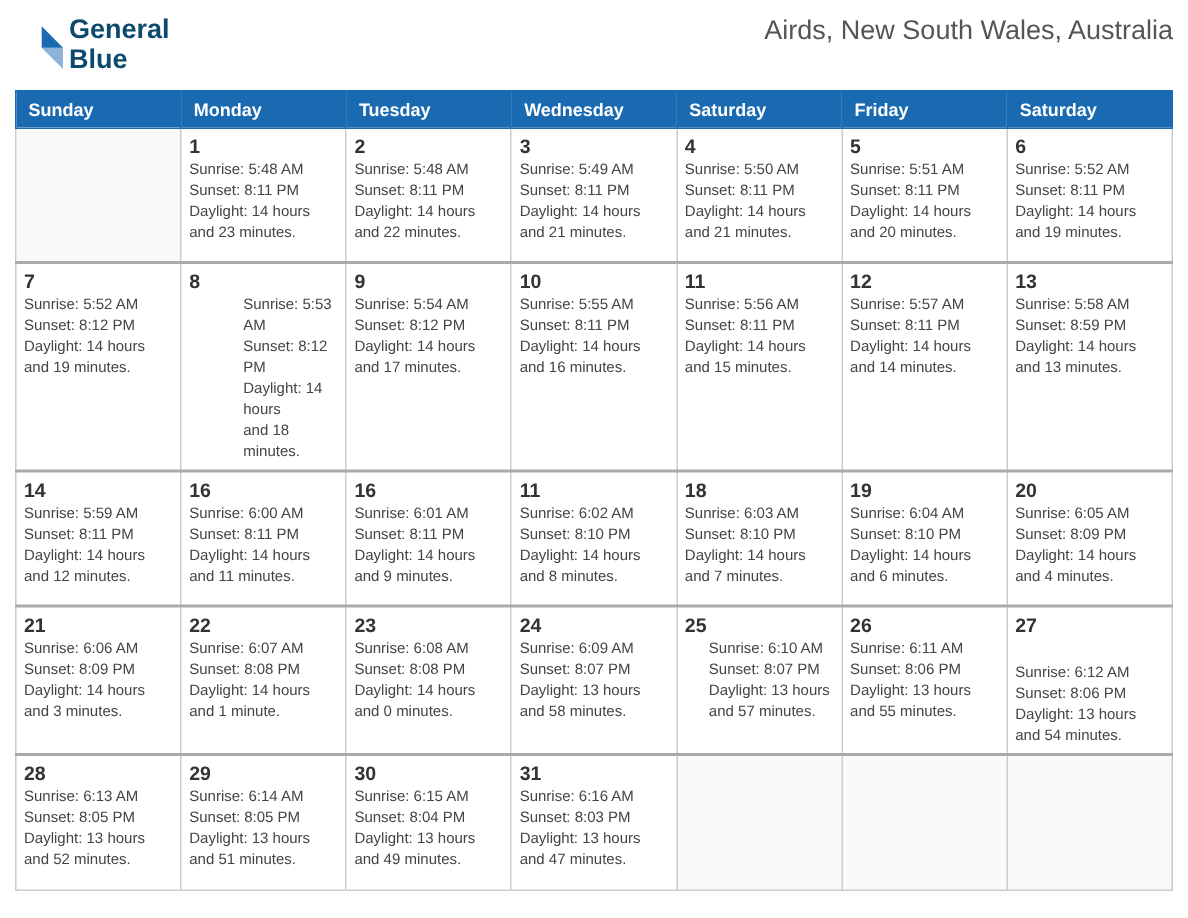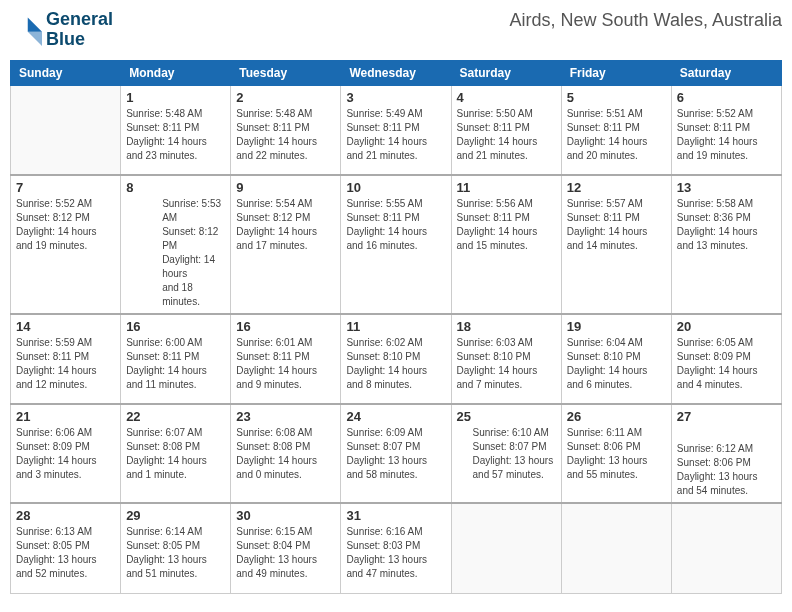--- a/index.html
+++ b/index.html
@@ -203,21 +203,21 @@
         <td>
           <div class="day-num">12</div>
           <div class="day-info" style="white-space: pre-line;">Sunrise: 5:57 AM
 Sunset: 8:11 PM
 Daylight: 14 hours
 and 14 minutes.</div>
         </td>
         <td>
           <div class="day-num">13</div>
           <div class="day-info" style="white-space: pre-line;">Sunrise: 5:58 AM
-Sunset: 8:36 PM
+Sunset: 8:59 PM
 Daylight: 14 hours
 and 13 minutes.</div>
         </td>
       </tr>
       <tr class="row-divider">
         <td>
           <div class="day-num">14</div>
           <div class="day-info" style="white-space: pre-line;">Sunrise: 5:59 AM
 Sunset: 8:11 PM
 Daylight: 14 hours

